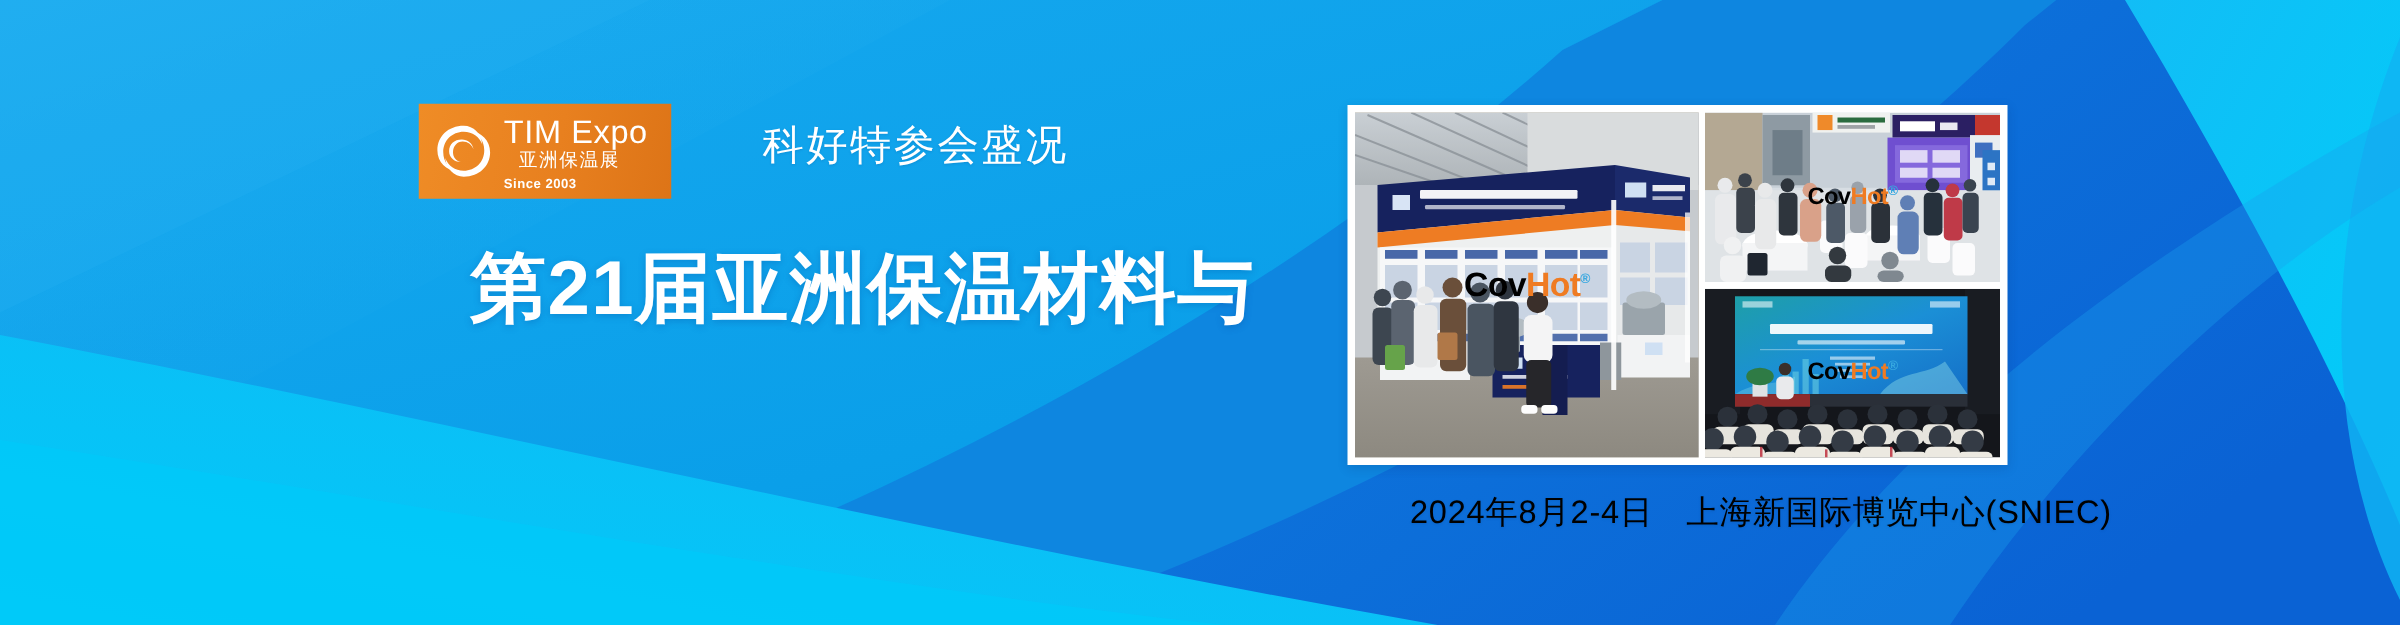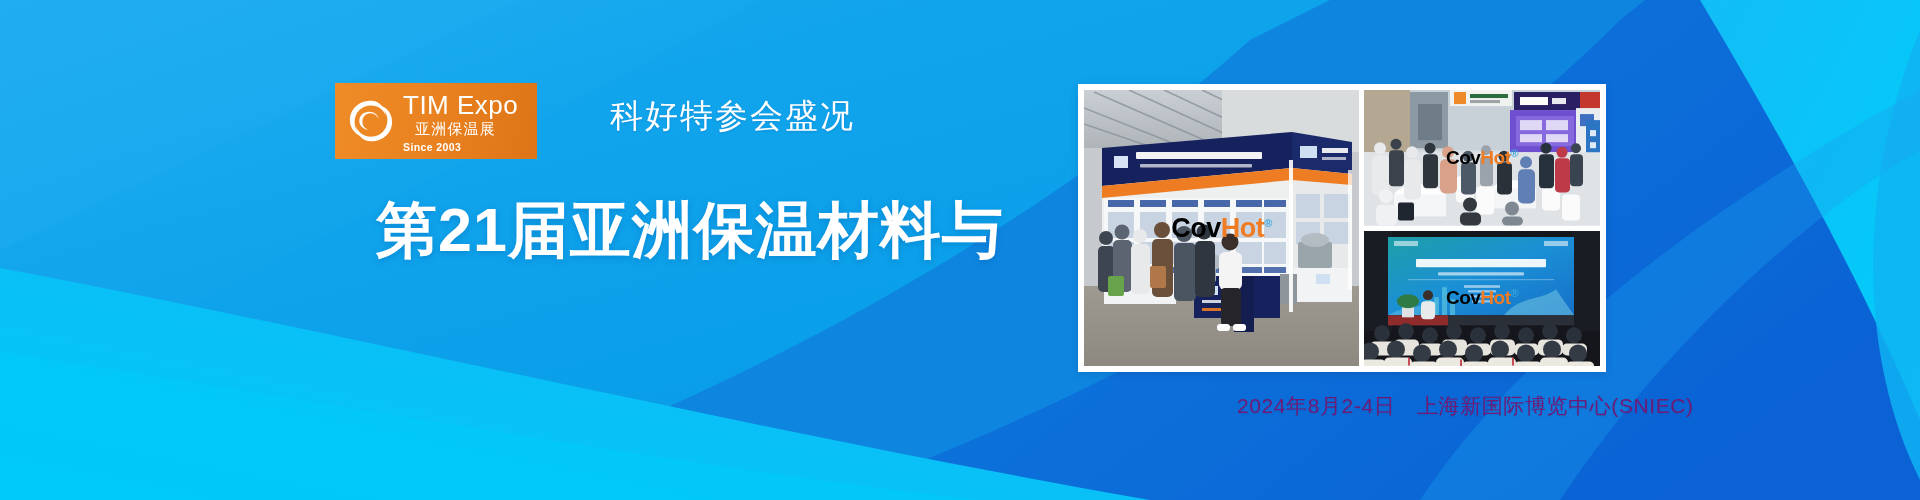--- a/index.html
+++ b/index.html
@@ -159,24 +159,24 @@
     font-family: "Liberation Sans", sans-serif;
   }
   .watermark .c1 { color: #000000; }
   .watermark .c2 { color: #ef7b22; text-align: center; }
   .watermark .reg { font-size: 11px; vertical-align: super; color: #37a8e0; }
   .wm-small { font-size: 19px; }
 
   
   .date-line {
     position: absolute;
-    left: 1237px;
+    left: 1128px;
     top: 392px;
-    color: #701a75;
-    font-size: 21px;
+    color: #000000;
+    font-size: 26px;
     letter-spacing: 0.6px;
     white-space: nowrap;
     text-shadow: 0 1px 2px rgba(0,60,130,.18);
   }
 </style>
 </head>
 <body>
 
 <div id="banner">
 

